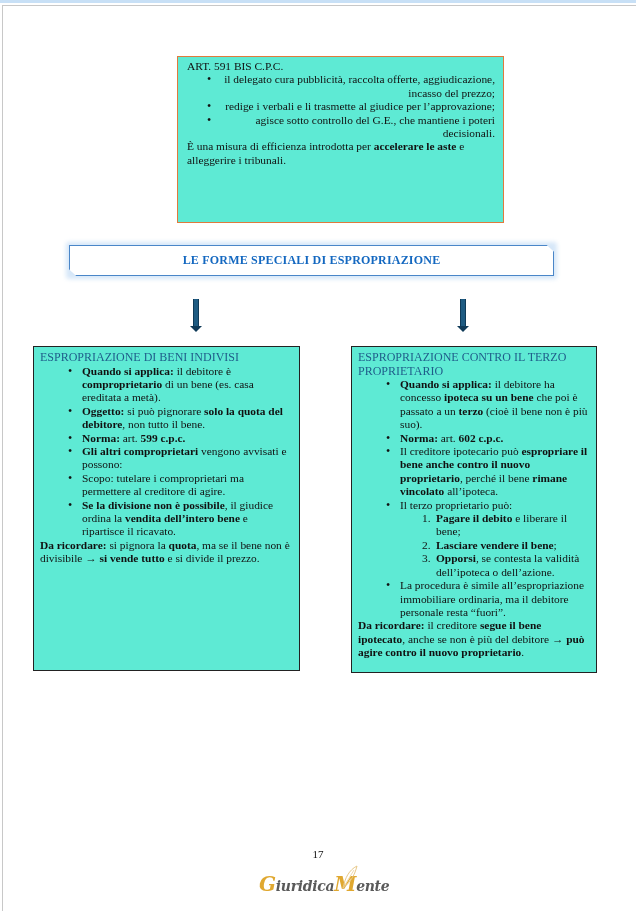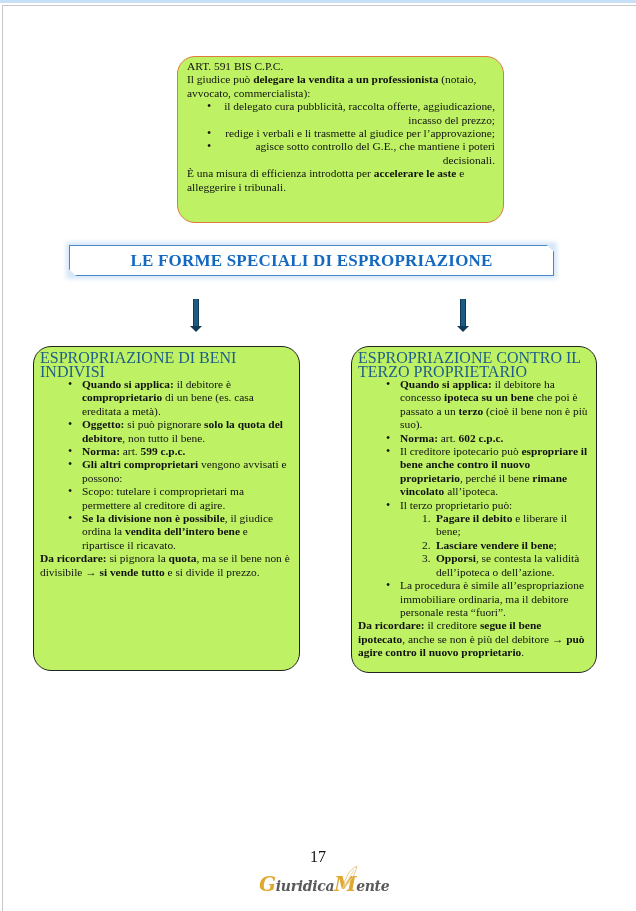--- a/index.html
+++ b/index.html
@@ -8,21 +8,21 @@
     background: #ffffff;
     font-family: "Liberation Serif", "DejaVu Serif", serif;
     color: #111;
   }
   .topbar { position: absolute; left: 0; top: 0; width: 636px; height: 3px; background: #c8e0f6; }
   .page {
     position: absolute; left: 2px; top: 5px; width: 640px; height: 910px;
     border-left: 1px solid #c8c8c8; border-top: 1px solid #c8c8c8; background: #fff;
   }
   .box {
-    position: absolute; background: #bef264; font-size: 11.4px; line-height: 13.4px; border-radius: 18px;
+    position: absolute; background: #5eead4; font-size: 11.4px; line-height: 13.4px;
   }
   .box-art {
     left: 177px; top: 56px; width: 327px; height: 167px;
     border: 1.5px solid #e07a3c; box-sizing: border-box; padding: 3px 8px 0 9px;
   }
   .box-left {
     left: 33px; top: 346px; width: 267px; height: 325px;
     border: 1.5px solid #222; box-sizing: border-box; padding: 4px 6px 0 6px;
   }
   .box-right {
@@ -38,67 +38,66 @@
   }
   ul.sub { list-style: none; padding-left: 24px; }
   ul.sub > li { position: relative; padding-left: 18px; }
   ul.sub > li::before { content: "o"; position: absolute; left: 0; top: 0; font-size: 9px; }
   ol.num { list-style: none; padding-left: 22px; }
   ol.num > li { position: relative; padding-left: 14px; }
   ol.num > li .n { position: absolute; left: 0; top: 0; }
   .box-art ul.bullets { padding-left: 20px; text-align: right; }
   .box-art ul.bullets > li { padding-left: 16px; }
   b { font-weight: bold; }
-  .sec-title { color: #1f5d8a; font-weight: normal; font-size: 16px; line-height: 13.5px; font-family: Liberation Serif, serif; }
+  .sec-title { color: #1f5d8a; font-weight: normal; font-size: 12px; line-height: 13.5px; font-family: Liberation Serif, serif; }
 
   .banner {
     position: absolute; left: 69px; top: 245px; width: 485px; height: 31px;
     background: #fff; border: 1.5px solid #4a86c8; box-sizing: border-box;
     box-shadow: 0 0 4px 2px #b9d5f0;
     clip-path: polygon(0 0, 98.5% 0, 100% 22%, 100% 100%, 1.5% 100%, 0 78%);
     display: flex; align-items: center; justify-content: center;
   }
   .banner-glow {
     position: absolute; left: 66px; top: 242px; width: 491px; height: 37px;
     background: #d6e7f8; filter: blur(2px); border-radius: 3px;
   }
   .banner-text {
-    color: #1468c0; font-weight: bold; font-size: 17px; letter-spacing: 0.2px;
+    color: #1468c0; font-weight: bold; font-size: 12px; letter-spacing: 0.2px;
   }
   .arrow { position: absolute; width: 12px; height: 34px; }
   .arrow .shaft {
     position: absolute; left: 3px; top: 0; width: 6px; height: 28px; background: #1e5b82;
     border-left: 1px solid #0f3a58; border-right: 1px solid #0f3a58; box-sizing: border-box;
   }
   .arrow .head {
     position: absolute; left: 0; top: 27px; width: 0; height: 0;
     border-left: 6px solid transparent; border-right: 6px solid transparent; border-top: 6px solid #0f3a58;
   }
   .page-num {
     position: absolute; left: 0; width: 636px; top: 848px; text-align: center;
-    font-size: 16px; color: #111;
+    font-size: 11px; color: #111;
   }
   .logo {
     position: absolute; left: 259px; top: 864px; width: 100px; height: 40px; font-weight: bold;
   }
   .logo-text {
     position: absolute; left: 0; top: 8px; font-family: "DejaVu Serif", serif; font-style: italic;
     font-size: 14px; color: #5a5a5a; letter-spacing: -0.3px;
   }
   .logo-text .g { color: #e0a830; font-size: 20px; }
 </style>
 </head>
 <body>
 
 <div class="topbar"></div>
 <div class="page"></div>
 
 <div class="box box-art">
   <p>ART. 591 BIS C.P.C.</p>
-  <p><span>Il giudice può </span><b>delegare la vendita a un professionista</b><span> (notaio, avvocato, commercialista):</span></p>
   <ul class="bullets">
     <li>il delegato cura pubblicità, raccolta offerte, aggiudicazione, incasso del prezzo;</li>
     <li>redige i verbali e li trasmette al giudice per l’approvazione;</li>
     <li>agisce sotto controllo del G.E., che mantiene i poteri decisionali.</li>
   </ul>
   <p><span>È una misura di efficienza introdotta per </span><b>accelerare le aste</b><span> e alleggerire i tribunali.</span></p>
 </div>
 
 <div class="banner-glow"></div>
 <div class="banner">

